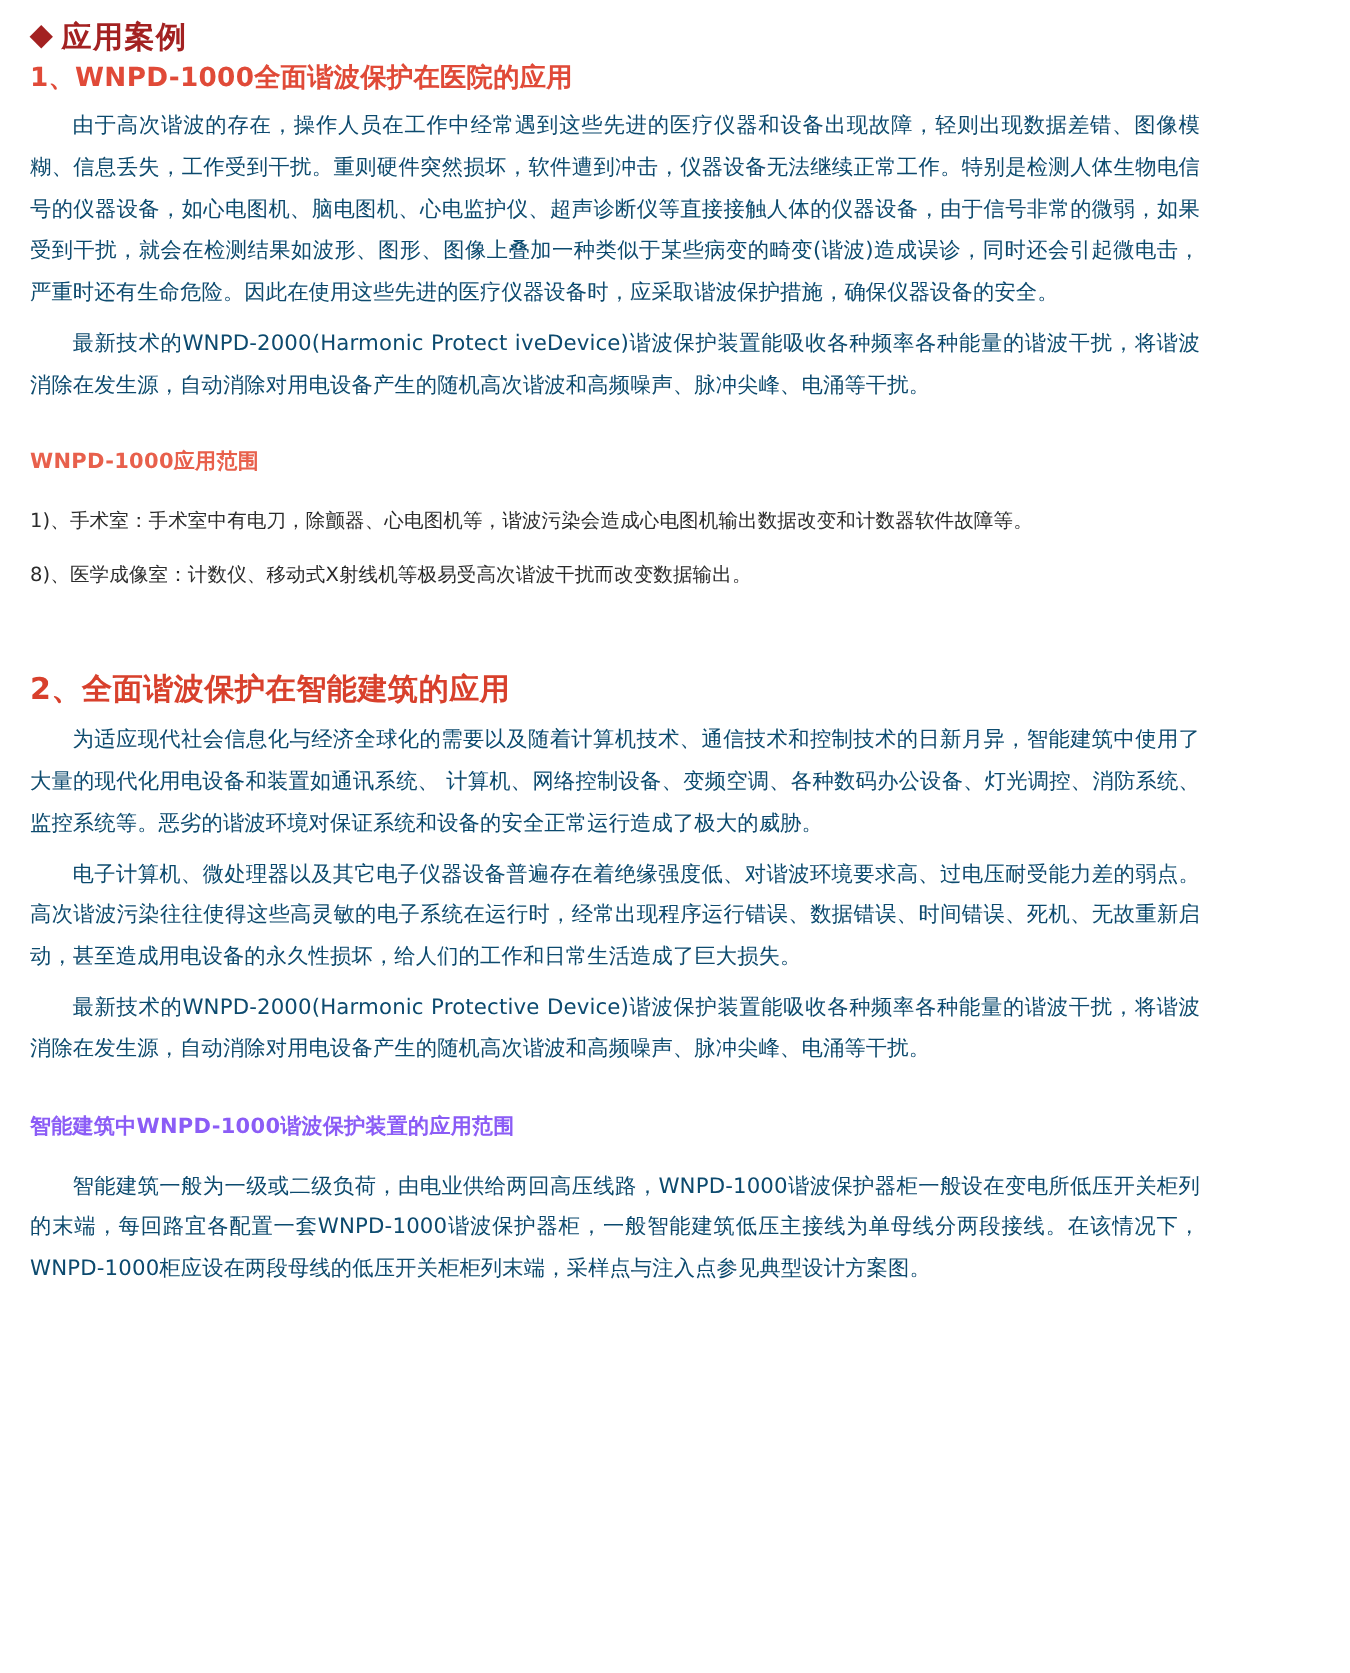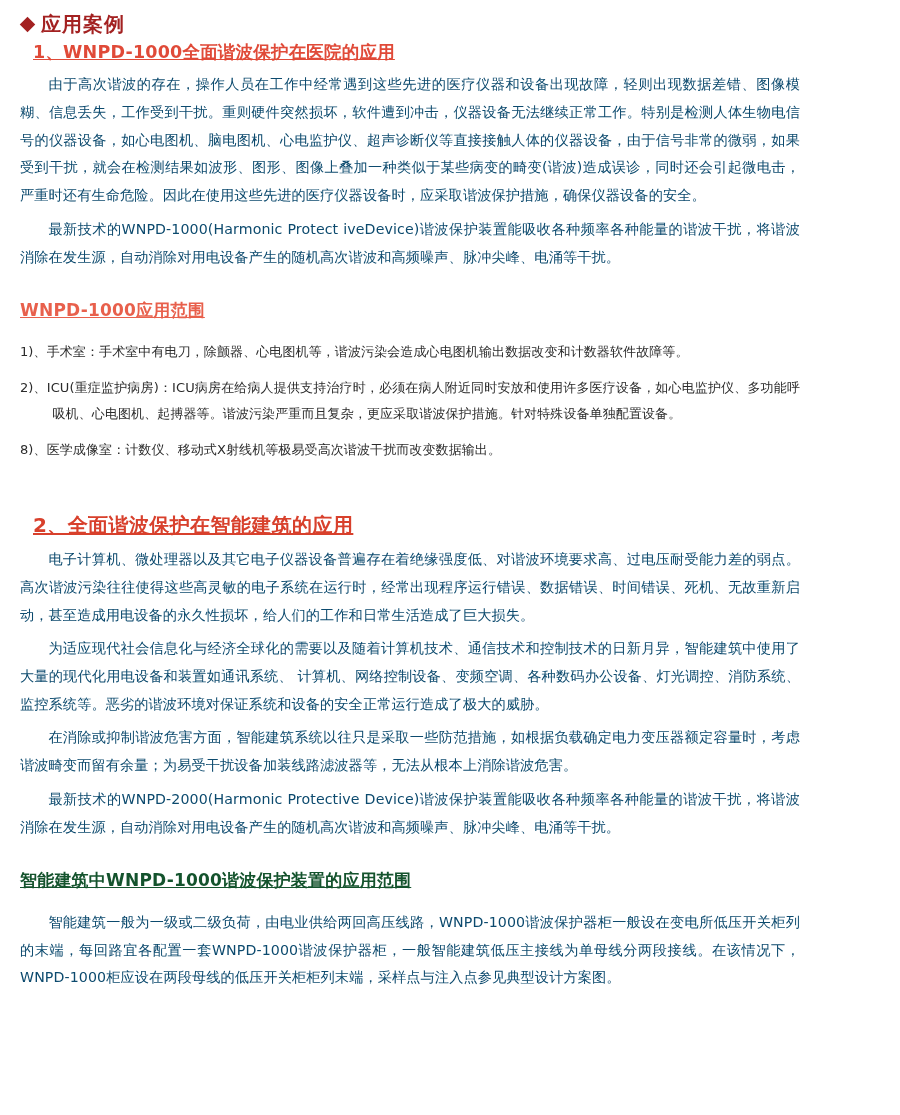--- a/index.html
+++ b/index.html
@@ -43,41 +43,39 @@
     color: #a32121;
     letter-spacing: 1px;
     line-height: 1.2;
   }
 
   
   .section-heading {
     font-size: 17.5px;
     color: #e04a38;
     line-height: 1.45;
-    margin: 4px 0 6px 13px;
+    margin: 4px 0 6px 0;
     letter-spacing: 0.2px;
-    text-decoration: underline;
   }
   .section-heading.bold {
     font-weight: bold;
     color: #d8402c;
     font-size: 20px;
     letter-spacing: 0.4px;
   }
   .sub-heading {
-    font-size: 17px;
+    font-size: 14px;
     color: #e8604c;
     line-height: 1.4;
     margin: 0 0 6px 0;
     letter-spacing: 0.2px;
-    text-decoration: underline;
   }
   .sub-heading.bold {
     font-weight: bold;
-    color: #14532d;
+    color: #8b5cf6;
   }
 
   
   .para {
     font-size: 14.2px;
     line-height: 1.95;
     color: #0c4a6e;
     text-align: justify;
     text-justify: inter-ideograph;
     text-indent: 2em;
@@ -115,43 +113,41 @@
 
   <div class="main-title">
     <span class="diamond-icon"></span>
     <span class="main-title-text">应用案例</span>
   </div>
 
   <h2 class="section-heading">1、WNPD-1000全面谐波保护在医院的应用</h2>
 
   <p class="para">由于高次谐波的存在，操作人员在工作中经常遇到这些先进的医疗仪器和设备出现故障，轻则出现数据差错、图像模糊、信息丢失，工作受到干扰。重则硬件突然损坏，软件遭到冲击，仪器设备无法继续正常工作。特别是检测人体生物电信号的仪器设备，如心电图机、脑电图机、心电监护仪、超声诊断仪等直接接触人体的仪器设备，由于信号非常的微弱，如果受到干扰，就会在检测结果如波形、图形、图像上叠加一种类似于某些病变的畸变(谐波)造成误诊，同时还会引起微电击，严重时还有生命危险。因此在使用这些先进的医疗仪器设备时，应采取谐波保护措施，确保仪器设备的安全。</p>
 
-  <p class="para">最新技术的WNPD-1000(Harmonic Protect iveDevice)谐波保护装置能吸收各种频率各种能量的谐波干扰，将谐波消除在发生源，自动消除对用电设备产生的随机高次谐波和高频噪声、脉冲尖峰、电涌等干扰。</p>
+  <p class="para">最新技术的WNPD-2000(Harmonic Protect iveDevice)谐波保护装置能吸收各种频率各种能量的谐波干扰，将谐波消除在发生源，自动消除对用电设备产生的随机高次谐波和高频噪声、脉冲尖峰、电涌等干扰。</p>
 
   <div class="gap-md"></div>
 
   <h3 class="sub-heading">WNPD-1000应用范围</h3>
 
   <div class="gap-sm"></div>
 
   <ul class="num-list">
     <li class="num-item">1)、手术室：手术室中有电刀，除颤器、心电图机等，谐波污染会造成心电图机输出数据改变和计数器软件故障等。</li>
-    <li class="num-item">2)、ICU(重症监护病房)：ICU病房在给病人提供支持治疗时，必须在病人附近同时安放和使用许多医疗设备，如心电监护仪、多功能呼吸机、心电图机、起搏器等。谐波污染严重而且复杂，更应采取谐波保护措施。针对特殊设备单独配置设备。</li>
     <li class="num-item">8)、医学成像室：计数仪、移动式X射线机等极易受高次谐波干扰而改变数据输出。</li>
   </ul>
 
   <div class="gap-lg"></div>
 
   <h2 class="section-heading bold">2、全面谐波保护在智能建筑的应用</h2>
 
+  <p class="para">为适应现代社会信息化与经济全球化的需要以及随着计算机技术、通信技术和控制技术的日新月异，智能建筑中使用了大量的现代化用电设备和装置如通讯系统、 计算机、网络控制设备、变频空调、各种数码办公设备、灯光调控、消防系统、监控系统等。恶劣的谐波环境对保证系统和设备的安全正常运行造成了极大的威胁。</p>
+
   <p class="para">电子计算机、微处理器以及其它电子仪器设备普遍存在着绝缘强度低、对谐波环境要求高、过电压耐受能力差的弱点。高次谐波污染往往使得这些高灵敏的电子系统在运行时，经常出现程序运行错误、数据错误、时间错误、死机、无故重新启动，甚至造成用电设备的永久性损坏，给人们的工作和日常生活造成了巨大损失。</p>
 
-  <p class="para">为适应现代社会信息化与经济全球化的需要以及随着计算机技术、通信技术和控制技术的日新月异，智能建筑中使用了大量的现代化用电设备和装置如通讯系统、 计算机、网络控制设备、变频空调、各种数码办公设备、灯光调控、消防系统、监控系统等。恶劣的谐波环境对保证系统和设备的安全正常运行造成了极大的威胁。</p>
-
-  <p class="para">在消除或抑制谐波危害方面，智能建筑系统以往只是采取一些防范措施，如根据负载确定电力变压器额定容量时，考虑谐波畸变而留有余量；为易受干扰设备加装线路滤波器等，无法从根本上消除谐波危害。</p>
 
   <p class="para">最新技术的WNPD-2000(Harmonic Protective Device)谐波保护装置能吸收各种频率各种能量的谐波干扰，将谐波消除在发生源，自动消除对用电设备产生的随机高次谐波和高频噪声、脉冲尖峰、电涌等干扰。</p>
 
   <div class="gap-md"></div>
 
   <h3 class="sub-heading bold">智能建筑中WNPD-1000谐波保护装置的应用范围</h3>
 
   <div class="gap-sm"></div>
 
   <p class="para">智能建筑一般为一级或二级负荷，由电业供给两回高压线路，WNPD-1000谐波保护器柜一般设在变电所低压开关柜列的末端，每回路宜各配置一套WNPD-1000谐波保护器柜，一般智能建筑低压主接线为单母线分两段接线。在该情况下，WNPD-1000柜应设在两段母线的低压开关柜柜列末端，采样点与注入点参见典型设计方案图。</p>

